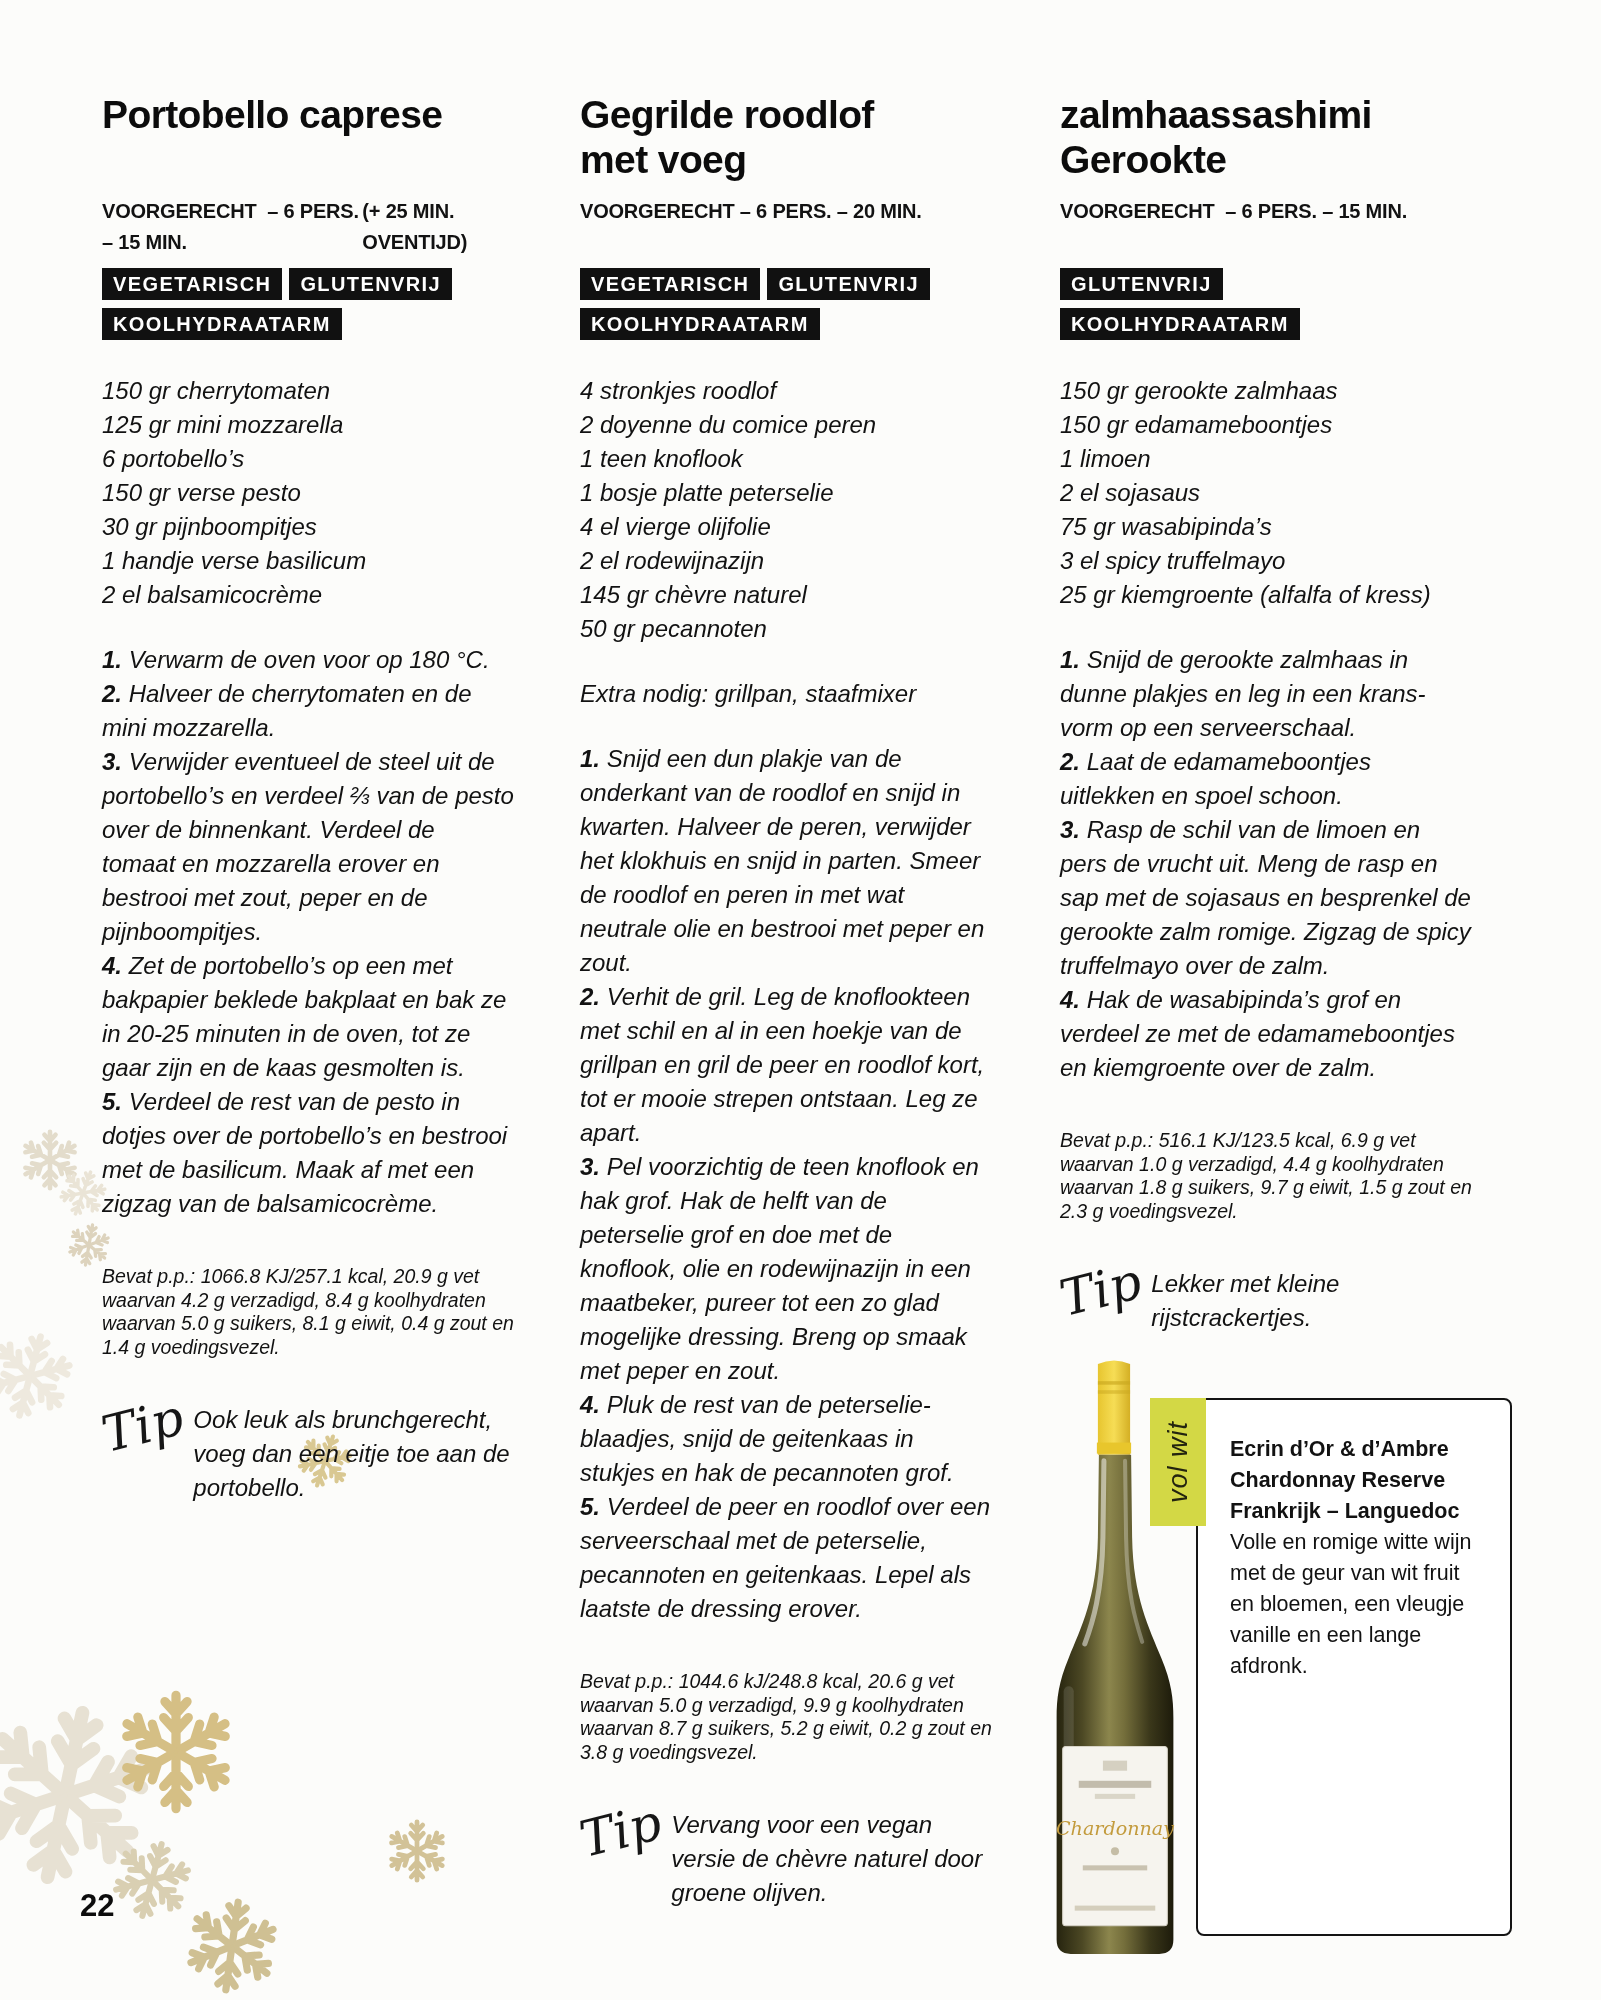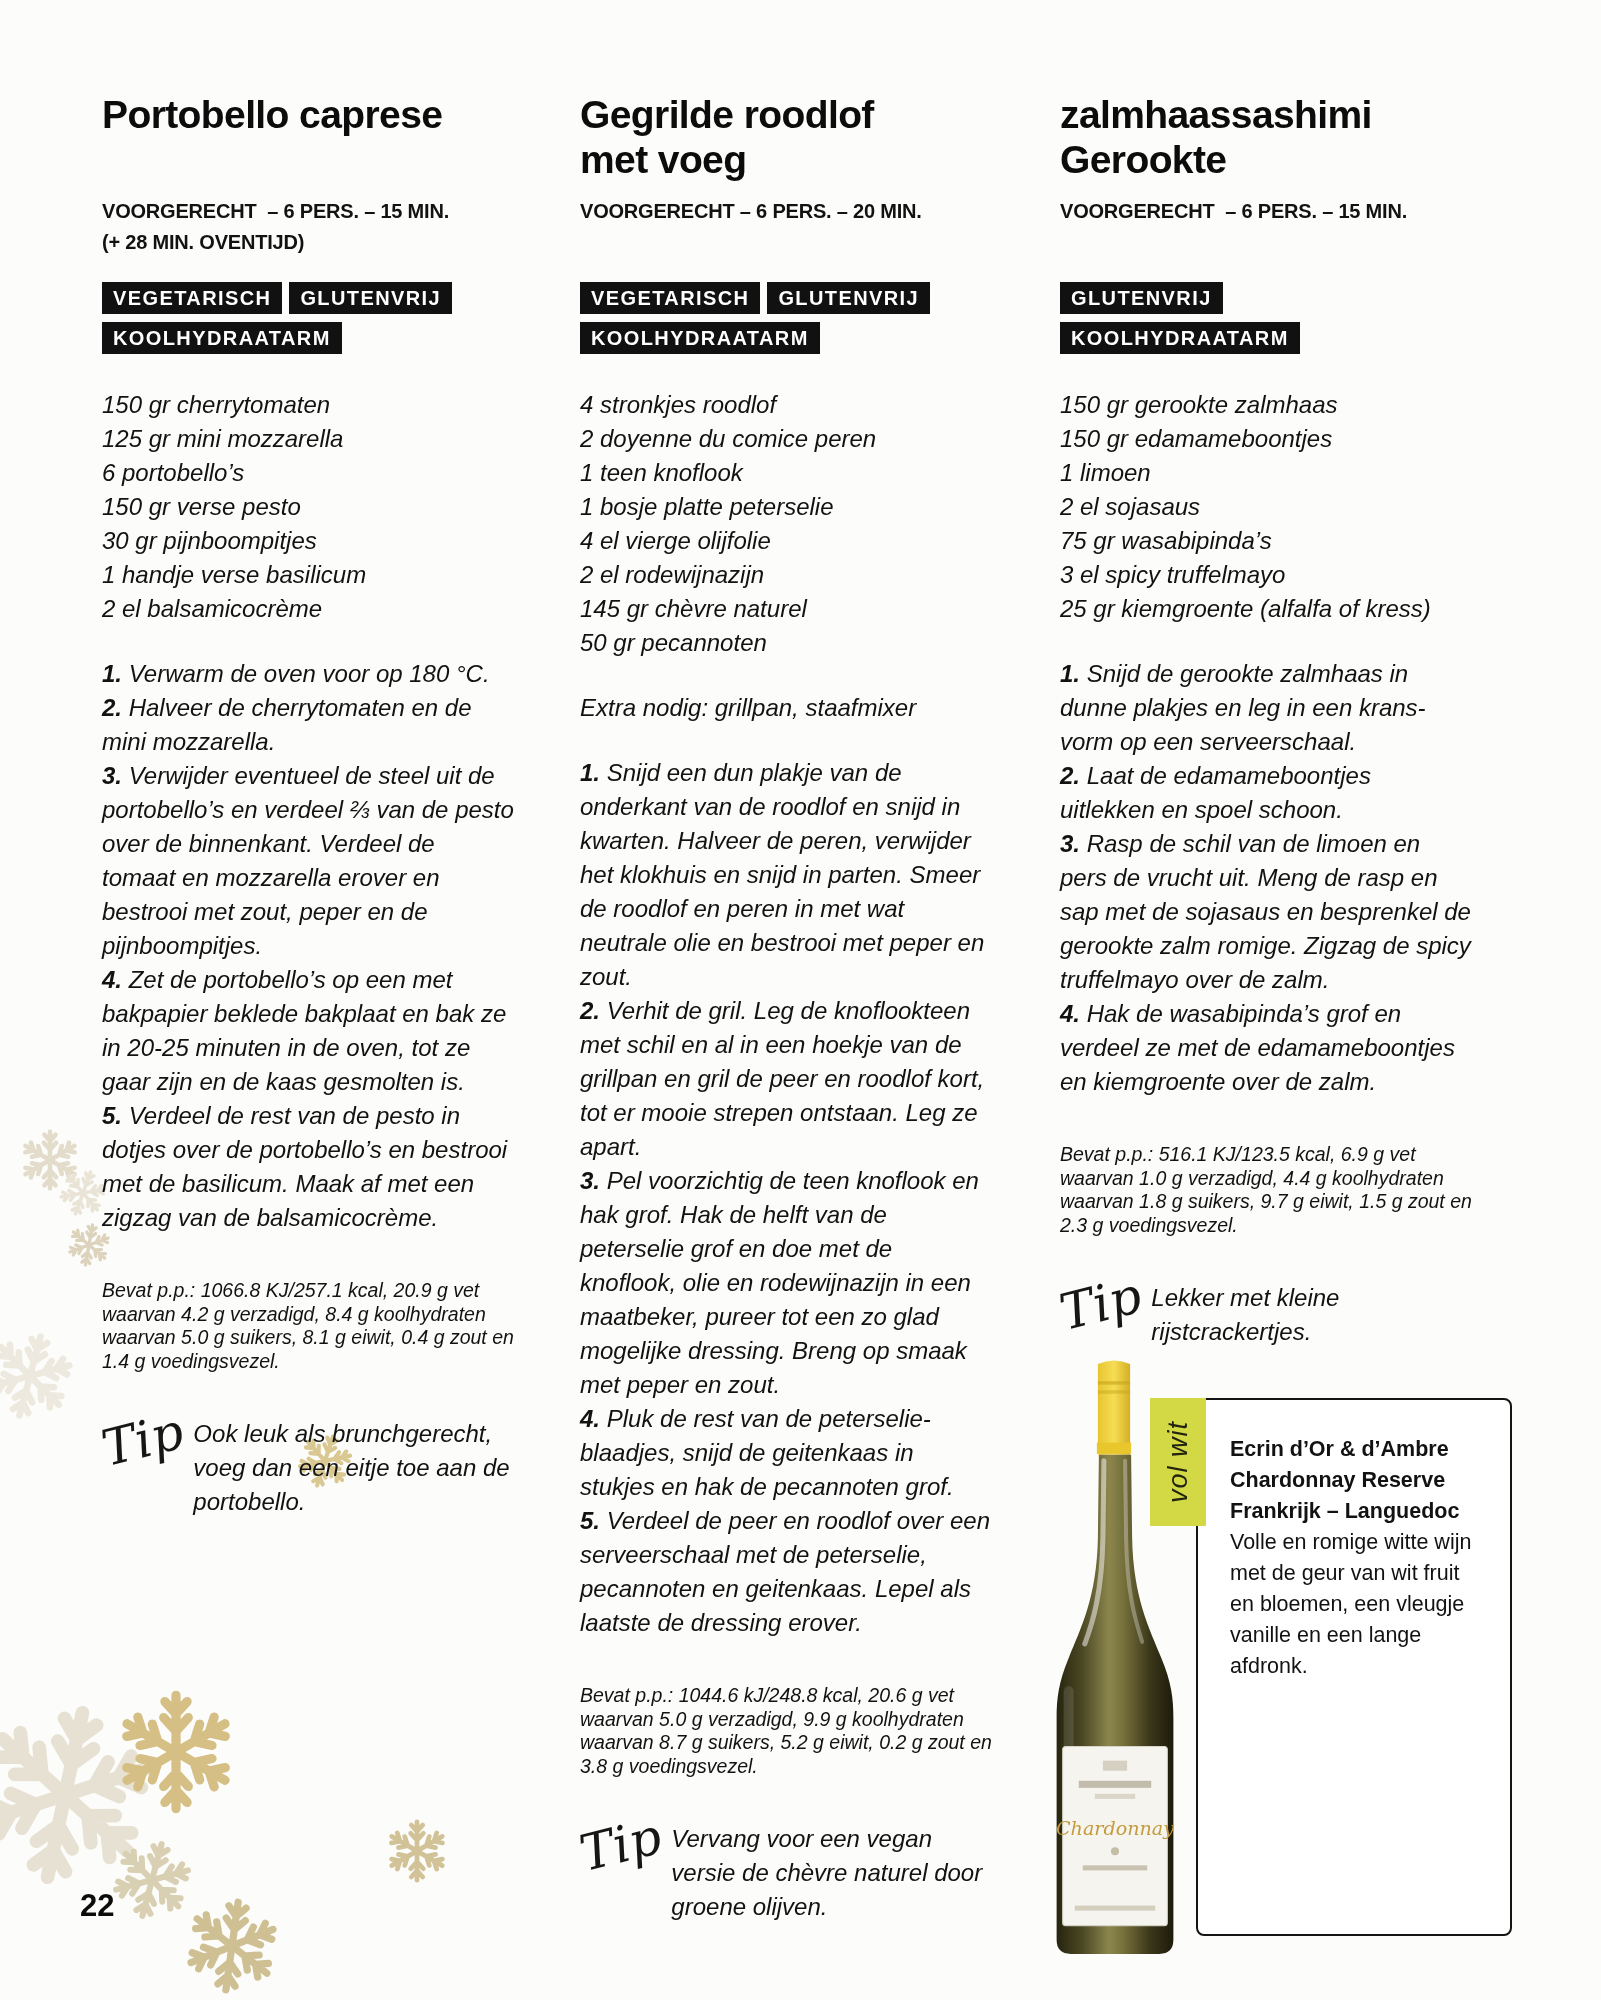--- a/index.html
+++ b/index.html
@@ -9,21 +9,21 @@
     font-family:"Liberation Sans", sans-serif;
   }
   
   .recipe-col{position:absolute; top:92px; width:412px; z-index:1;}
   .col-1{left:102px;} .col-2{left:580px;} .col-3{left:1060px;}
 
   .title{margin:0; height:104px; font-size:39px; line-height:45px;
          font-weight:800; letter-spacing:-0.6px; color:#0c0c0c;}
   .tline{display:block;}
 
-  .meta{margin:0 0 24px 0; height:62px; display:flex; flex-direction:column;
+  .meta{margin:0 0 10px 0; height:62px; display:flex; 
         justify-content:space-between; font-weight:700; font-size:20px;
         line-height:31px; letter-spacing:-0.2px;}
   .meta-line{white-space:pre-wrap;}
 
   .tag{display:inline-block; background:#111111; color:#ffffff;
        font-weight:700; font-size:20px; letter-spacing:1.4px;
        padding:5px 11px 4px 11px; margin:0 7px 8px 0;}
 
   .ingredients{list-style:none; margin:26px 0 0 0; padding:0;
                font-style:italic; font-size:24px; line-height:34px;}
@@ -114,21 +114,21 @@
   <svg class="flake" viewBox="-52 -52 104 104" style="left:384px;top:1818px;width:66px;height:66px;color:#d2c297;">
       <use href="#flake-shape"></use>
     </svg>
 
   <article class="recipe-col col-1">
     <h1 class="title">
         <span class="tline">Portobello caprese</span>
       </h1>
     <p class="meta">
         <span class="meta-line">VOORGERECHT  – 6 PERS. – 15 MIN.</span>
-        <span class="meta-line">(+ 28 MIN. OVENTIJD)</span>
+        <span class="meta-line">(+ 25 MIN. OVENTIJD)</span>
       </p>
     <div class="tags"><span class="tag">VEGETARISCH</span><span class="tag">GLUTENVRIJ</span><span class="tag">KOOLHYDRAATARM</span></div>
     <ul class="ingredients">
         <li>150 gr cherrytomaten</li>
         <li>125 gr mini mozzarella</li>
         <li>6 portobello’s</li>
         <li>150 gr verse pesto</li>
         <li>30 gr pijnboompitjes</li>
         <li>1 handje verse basilicum</li>
         <li>2 el balsamicocrème</li>

